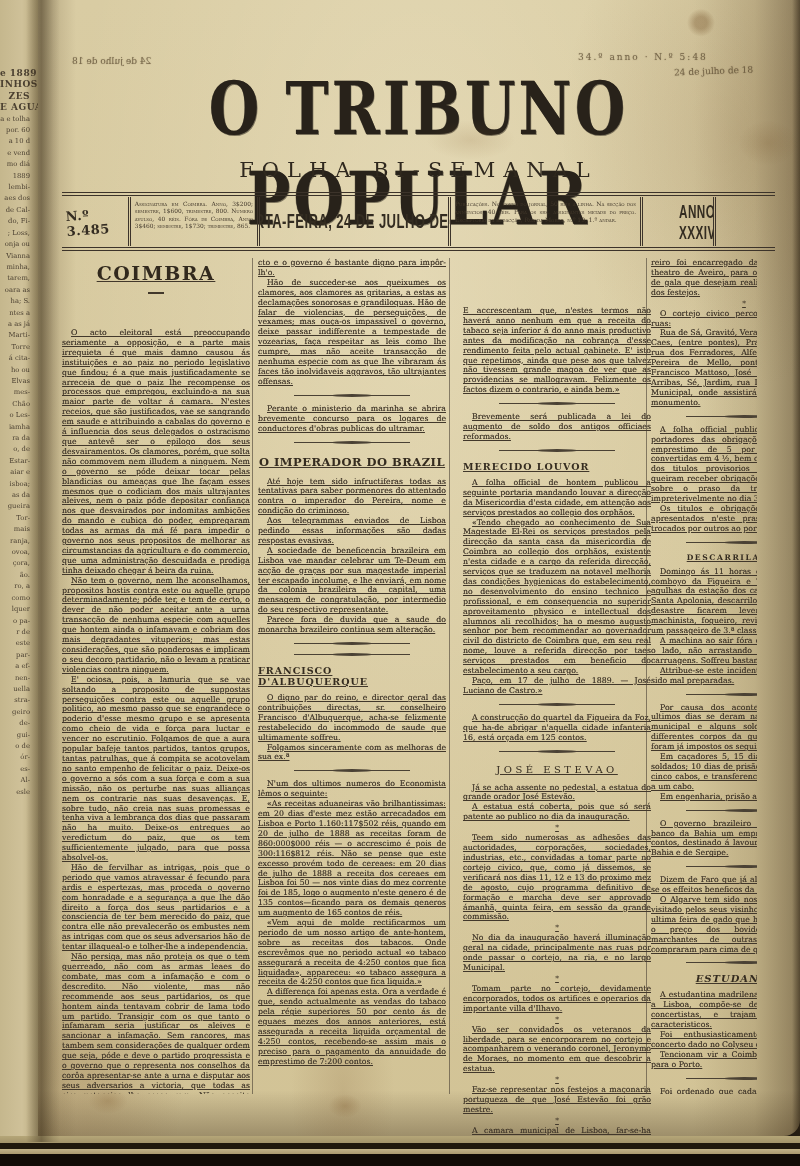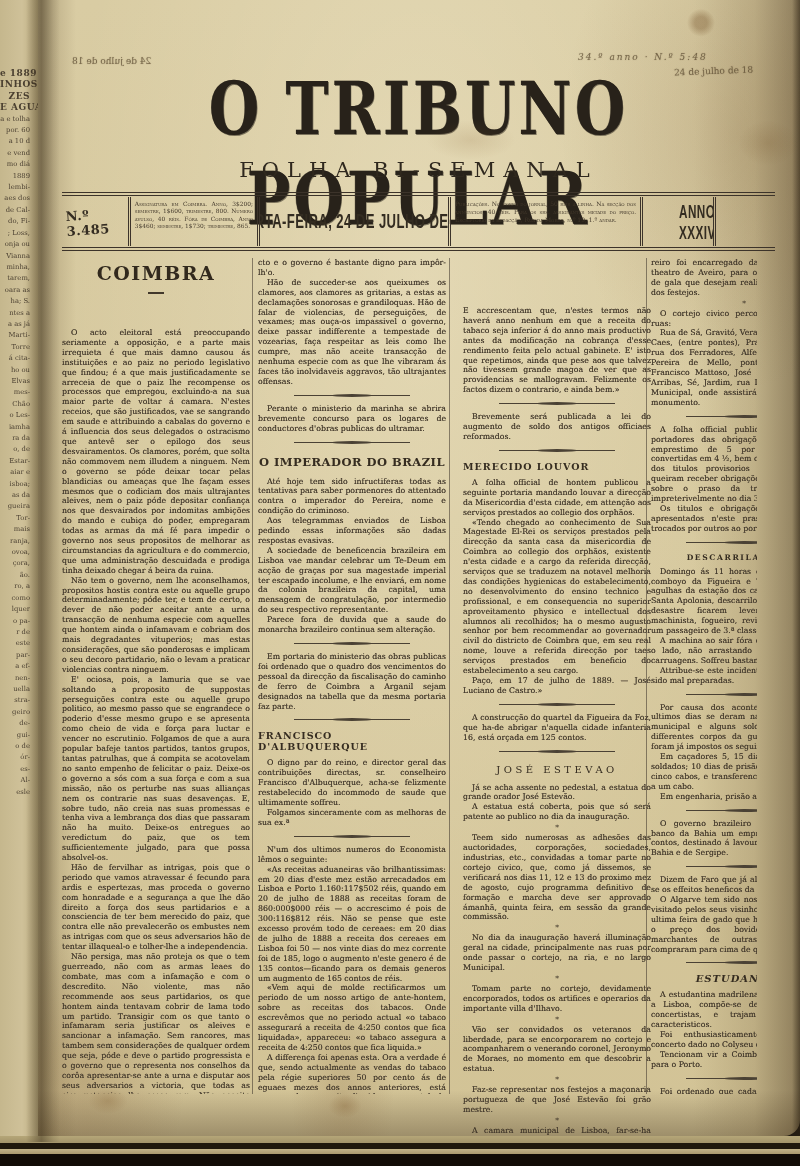--- a/index.html
+++ b/index.html
@@ -23,21 +23,21 @@
       radial-gradient(ellipse at 50% 25%, rgba(255,248,225,.30), rgba(255,248,225,0) 65%),
       linear-gradient(90deg, rgba(85,65,35,.30) 0%, rgba(85,65,35,0) 5%),
       linear-gradient(90deg, rgba(110,90,55,0) 86%, rgba(110,90,55,.22) 94%, rgba(70,52,28,.5) 100%),
       linear-gradient(rgba(60,45,25,0) 96%, rgba(60,45,25,.35) 100%),
       linear-gradient(#d9cca3,#d2c396);
     background-blend-mode:normal;}
 
   
   .ghost{position:absolute;font-size:9px;color:rgba(88,72,46,.6);white-space:nowrap;text-shadow:0 0 1px rgba(88,72,46,.5);}
   .ghost-left{left:34px;top:56px;transform:scaleX(-1);}
-  .ghost-right{left:540px;top:52px;letter-spacing:2px;font-style:italic;}
+  .ghost-right{left:540px;top:52px;letter-spacing:2px;}
   .ghost-date{left:636px;top:66px;transform:rotate(-2deg);}
 
   
   .title{position:absolute;left:24px;top:64px;width:713px;margin:0;text-align:center;
     font-family:"DejaVu Serif",serif;font-weight:bold;font-size:58px;line-height:72px;letter-spacing:3px;
     color:#28221a;transform:scaleY(1.25);transform-origin:50% 0;
     text-shadow:.6px .6px 0 rgba(40,34,26,.55), -.4px -.4px 0 rgba(40,34,26,.35);}
   .subtitle{position:absolute;left:24px;top:158px;width:713px;text-align:center;
     font-size:21px;letter-spacing:8px;color:#2f281e;font-weight:400;}
 
@@ -51,21 +51,21 @@
   .cell:first-child{border-left:none;}
   .cell-issue{width:66px;display:flex;align-items:center;justify-content:center;font-size:13px;font-weight:bold;letter-spacing:.5px;transform:rotate(-4deg);color:#352d22;}
   .cell-subs{width:130px;font-size:5.9px;line-height:7.4px;text-align:justify;font-variant:small-caps;padding-top:4px;}
   .cell-date{width:192px;display:flex;align-items:center;justify-content:center;}
   .cell-date span{font-family:"Liberation Sans",sans-serif;font-weight:bold;font-size:16px;letter-spacing:.5px;transform:scaleX(.82) scaleY(1.25);white-space:nowrap;color:#332c21;}
   .cell-pubs{width:193px;font-size:6px;line-height:7.8px;text-align:justify;font-variant:small-caps;padding-top:3px;}
   .cell-anno{width:73px;display:flex;align-items:center;justify-content:center;padding-left:42px;}
   .cell-anno span{font-family:"Liberation Sans",sans-serif;font-weight:bold;font-size:13px;transform:scaleY(1.4) scaleX(.9);letter-spacing:.5px;color:#332c21;}
 
   
-  .col{position:absolute;top:258px;height:836px;overflow:hidden;}
+  .col{position:absolute;top:258px;height:836px;overflow:hidden;text-decoration:underline;}
   .col-inner{width:188px;}
   .col1{left:24px;width:188px;}
   .col2{left:220px;width:188px;}
   .col3{left:425px;width:188px;margin-top:48px;}
   .col4{left:613px;width:106px;} 
   .col4 .col-inner{width:186px;}
   .colsep{position:absolute;top:258px;height:836px;width:1px;background:rgba(58,50,40,.55);}
   .s1{left:214px;} .s2{left:411px;} .s3{left:608px;}
 
   .blk-para,.blk-cont{font-size:7.8px;line-height:9.9px;text-align:justify;text-indent:9px;margin:0;
@@ -218,21 +218,20 @@
           <div class="blk-para">Hão de succeder-se aos queixumes os clamores, aos clamores as gritarias, a estas as declamações sonorosas e grandiloquas. Hão de falar de violencias, de perseguições, de vexames; mas ouça-os impassivel o governo, deixe passar indifferente a tempestade de vozearias, faça respeitar as leis como lhe cumpre, mas não aceite transacção de nenhuma especie com as que lhe vibraram ás faces tão inolvidaveis aggravos, tão ultrajantes offensas.</div>
           <div class="blk-rule"></div>
           <div class="blk-para">Perante o ministerio da marinha se abrira brevemente concurso para os logares de conductores d'obras publicas do ultramar.</div>
           <div class="blk-rule"></div>
           <div class="blk-h2">O IMPERADOR DO BRAZIL</div>
           <div class="blk-para">Até hoje tem sido infructiferas todas as tentativas para saber pormenores do attentado contra o imperador do Pereira, nome e condição do criminoso.</div>
           <div class="blk-para">Aos telegrammas enviados de Lisboa pedindo essas informações são dadas respostas evasivas.</div>
           <div class="blk-para">A sociedade de beneficencia brazileira em Lisboa vae mandar celebrar um Te-Deum em acção de graças por sua magestade imperial ter escapado incolume, e lhe enviará, em nome da colonia brazileira da capital, uma mensagem de congratulação, por intermedio do seu respectivo representante.</div>
           <div class="blk-para">Parece fora de duvida que a saude do monarcha brazileiro continua sem alteração.</div>
           <div class="blk-rule"></div>
-          <div class="blk-para">Em portaria do ministerio das obras publicas foi ordenado que o quadro dos vencimentos do pessoal da direcção da fiscalisação do caminho de ferro de Coimbra a Arganil sejam designados na tabella que da mesma portaria faz parte.</div>
           <div class="blk-rule"></div>
           <div class="blk-h3">FRANCISCO D'ALBUQUERQUE</div>
           <div class="blk-para">O digno par do reino, e director geral das contribuições directas, sr. conselheiro Francisco d'Albuquerque, acha-se felizmente restabelecido do incommodo de saude que ultimamente soffreu.</div>
           <div class="blk-para">Folgamos sinceramente com as melhoras de sua ex.ª</div>
           <div class="blk-rule"></div>
           <div class="blk-para">N'um dos ultimos numeros do Economista lêmos o seguinte:</div>
           <div class="blk-para">«As receitas aduaneiras vão brilhantissimas: em 20 dias d'este mez estão arrecadados em Lisboa e Porto 1.160:117$502 réis, quando em 20 de julho de 1888 as receitas foram de 860:000$000 réis — o accrescimo é pois de 300:116$812 réis. Não se pense que este excesso provém todo de cereaes: em 20 dias de julho de 1888 a receita dos cereaes em Lisboa foi 50 — nos vinte dias do mez corrente foi de 185, logo o augmento n'este genero é de 135 contos—ficando para os demais generos um augmento de 165 contos de réis.</div>
           <div class="blk-para">«Vem aqui de molde rectificarmos um periodo de um nosso artigo de ante-hontem, sobre as receitas dos tabacos. Onde escrevêmos que no periodo actual «o tabaco assegurará a receita de 4:250 contos que fica liquidada», appareceu: «o tabaco assegura a receita de 4:250 contos que fica liquida.»</div>
           <div class="blk-para">A differença foi apenas esta. Ora a verdade é que, sendo actualmente as vendas do tabaco pela régie superiores 50 por cento ás de eguaes mezes dos annos anteriores, está assegurada a receita liquida orçamental de 4:250 contos, recebendo-se assim mais o preciso para o pagamento da annuidade do emprestimo de 7:200 contos.</div>
         </div>

